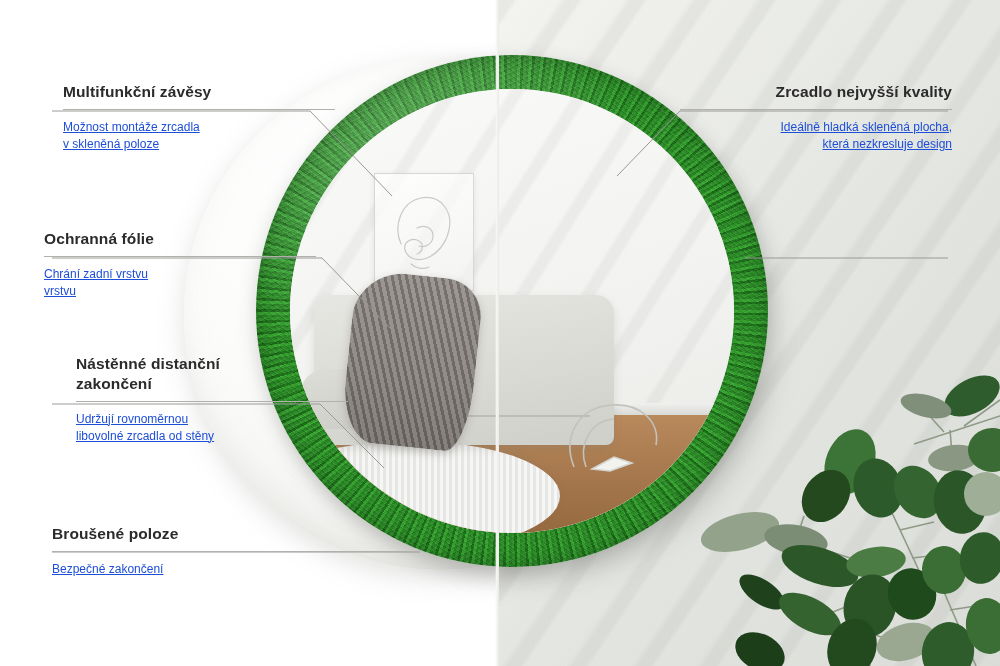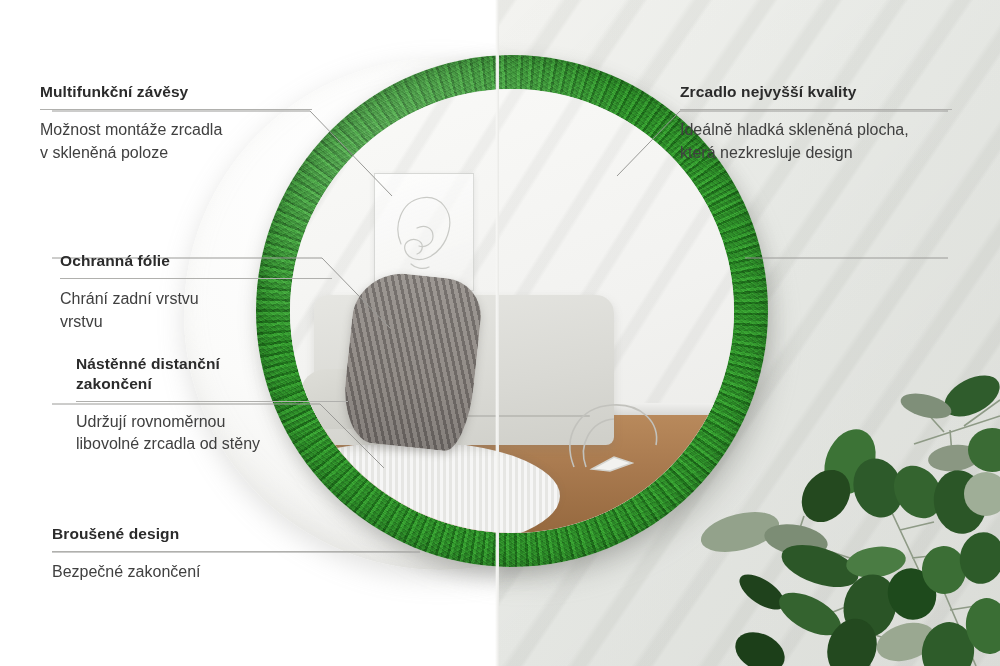--- a/index.html
+++ b/index.html
@@ -181,27 +181,27 @@
   
   .callout { position:absolute; }
   .callout .c-title {
     font-size:15.5px; font-weight:bold; color:#2b2b2b; letter-spacing:0.1px;
     line-height:1.28;
   }
   .callout .c-rule {
     height:1px; background:#b0b0ad; margin:7px 0 9px 0;
   }
   .callout .c-desc {
-    font-size:16px; color:#404040; line-height:1.42; font-weight:normal;
+    font-size:12px; color:#1d4ed8; line-height:1.42; font-weight:normal;text-decoration:underline;
   }
   .callout.left { text-align:left; }
-  .callout.right { }
-
-  .co1 { left:40px; top:82px;  width:272px; }
-  .co2 { left:60px; top:229px; width:272px;margin-top:22px; }
+  .callout.right { text-align:right; }
+
+  .co1 { left:63px; top:82px;  width:272px; }
+  .co2 { left:44px; top:229px; width:272px; }
   .co3 { left:52px; top:354px; width:272px;margin-left:24px; }
   .co4 { left:52px; top:524px; width:360px; }
   .co5 { right:48px; top:82px;  width:272px; }
   .co6 { right:48px; top:228px; width:272px; }
 
   
   .leaders { position:absolute; left:0; top:0; width:1000px; height:666px; pointer-events:none; }
 </style>
 </head>
 <body>
@@ -324,21 +324,21 @@
       <div>zakončení</div>
     </div>
     <div class="c-rule"></div>
     <div class="c-desc">
       <div>Udržují rovnoměrnou</div>
       <div>libovolné zrcadla od stěny</div>
     </div>
   </div>
 
   <div class="callout left co4">
-    <div class="c-title">Broušené design</div>
+    <div class="c-title">Broušené poloze</div>
     <div class="c-rule"></div>
     <div class="c-desc">
       <div>Bezpečné zakončení</div>
     </div>
   </div>
 
   <div class="callout right co5">
     <div class="c-title">Zrcadlo nejvyšší kvality</div>
     <div class="c-rule"></div>
     <div class="c-desc">

